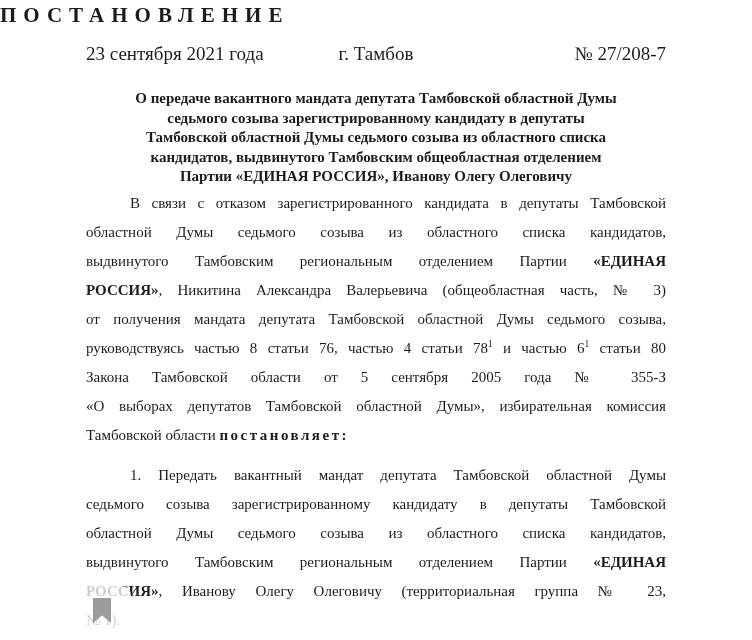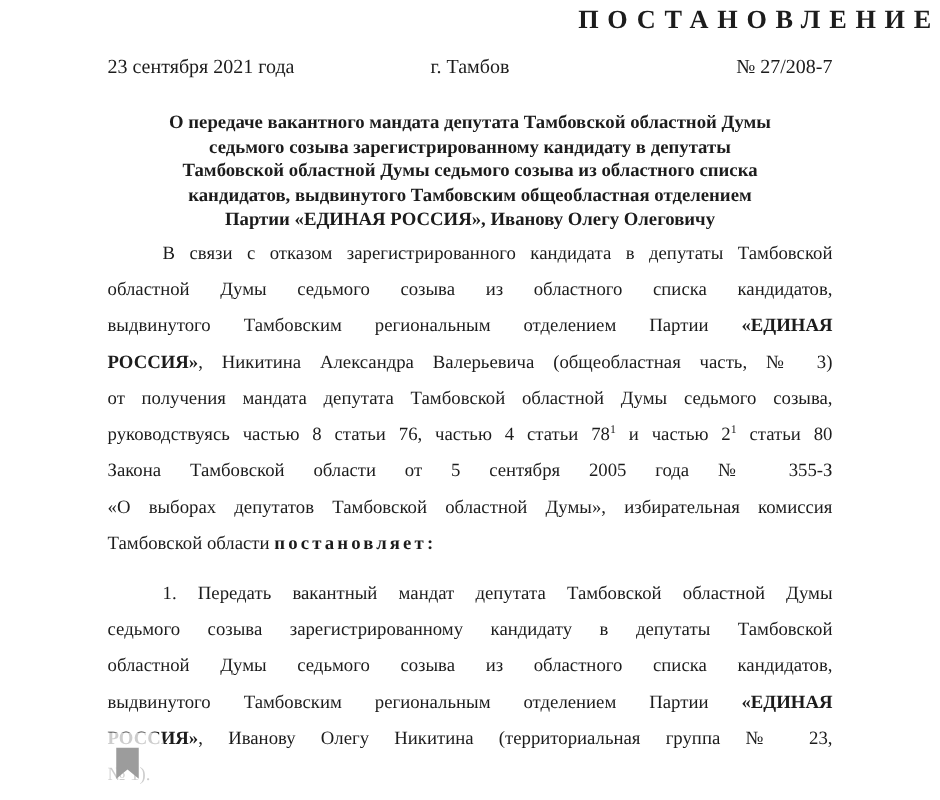--- a/index.html
+++ b/index.html
@@ -6,30 +6,30 @@
   body {
     width: 752px; height: 640px; overflow: hidden;
     background: #ffffff;
     color: #1c1c1c;
     font-family: "Liberation Serif", "DejaVu Serif", serif;
     position: relative;
   }
   .page { position: absolute; inset: 0; }
   .title {
     margin: 3px 0 0 0;
-    text-align: right;
+    text-align: left;
     font-size: 21px;
     font-weight: 700;
     letter-spacing: 7px;
     line-height: 25px;
   }
   .meta {
     display: flex;
     margin: 16px 86px 0 86px;
-    font-size: 16px;
+    font-size: 19px;
     line-height: 20px;
   }
   .meta > div { flex: 1; }
   .meta .place { text-align: center; }
   .meta .num   { text-align: right; }
   .subject {
     margin: 25px auto 0 auto;
     width: 604px;
     font-weight: 700;
     font-size: 15px;
@@ -79,32 +79,32 @@
       <div class="tline"><span>кандидатов, выдвинутого Тамбовским общеобластная отделением</span></div>
       <div class="tline"><span>Партии «ЕДИНАЯ РОССИЯ», Иванову Олегу Олеговичу</span></div>
     </div>
 
   <div class="para p1">
       <div class="tline"><span>В связи с отказом зарегистрированного кандидата в депутаты Тамбовской</span></div>
       <div class="tline"><span>областной Думы седьмого созыва из областного списка кандидатов,</span></div>
       <div class="tline"><span>выдвинутого Тамбовским региональным отделением Партии </span><span class="b">«ЕДИНАЯ</span></div>
       <div class="tline"><span class="b">РОССИЯ»</span><span>, Никитина Александра Валерьевича (общеобластная часть, № 3)</span></div>
       <div class="tline"><span>от получения мандата депутата Тамбовской областной Думы седьмого созыва,</span></div>
-      <div class="tline"><span>руководствуясь частью 8 статьи 76, частью 4 статьи 78</span><sup>1</sup><span> и частью 2</span><sup>1</sup><span> статьи 80</span></div>
+      <div class="tline"><span>руководствуясь частью 8 статьи 76, частью 4 статьи 78</span><sup>1</sup><span> и частью 6</span><sup>1</sup><span> статьи 80</span></div>
       <div class="tline"><span>Закона Тамбовской области от 5 сентября 2005 года № 355-З</span></div>
       <div class="tline"><span>«О выборах депутатов Тамбовской областной Думы», избирательная комиссия</span></div>
       <div class="tline"><span>Тамбовской области </span><span class="b ls">постановляет:</span></div>
     </div>
 
   <div class="para p2">
       <div class="tline"><span>1. Передать вакантный мандат депутата Тамбовской областной Думы</span></div>
       <div class="tline"><span>седьмого созыва зарегистрированному кандидату в депутаты Тамбовской</span></div>
       <div class="tline"><span>областной Думы седьмого созыва из областного списка кандидатов,</span></div>
       <div class="tline"><span>выдвинутого Тамбовским региональным отделением Партии </span><span class="b">«ЕДИНАЯ</span></div>
-      <div class="tline"><span class="b">РОССИЯ»</span><span>, Иванову Олегу Никитина (территориальная группа № 23,</span></div>
+      <div class="tline"><span class="b">РОССИЯ»</span><span>, Иванову Олегу Олеговичу (территориальная группа № 23,</span></div>
       <div class="tline"><span>№ 1).</span></div>
     </div>
 
   <div class="badge">
     <span>
       <svg width="20" height="26" viewBox="0 0 20 26" xmlns="http://www.w3.org/2000/svg">
         <path d="M1 0 H19 V25 L10 17.5 L1 25 Z" fill="#9c9c9c"></path>
       </svg>
     </span>
   </div>

